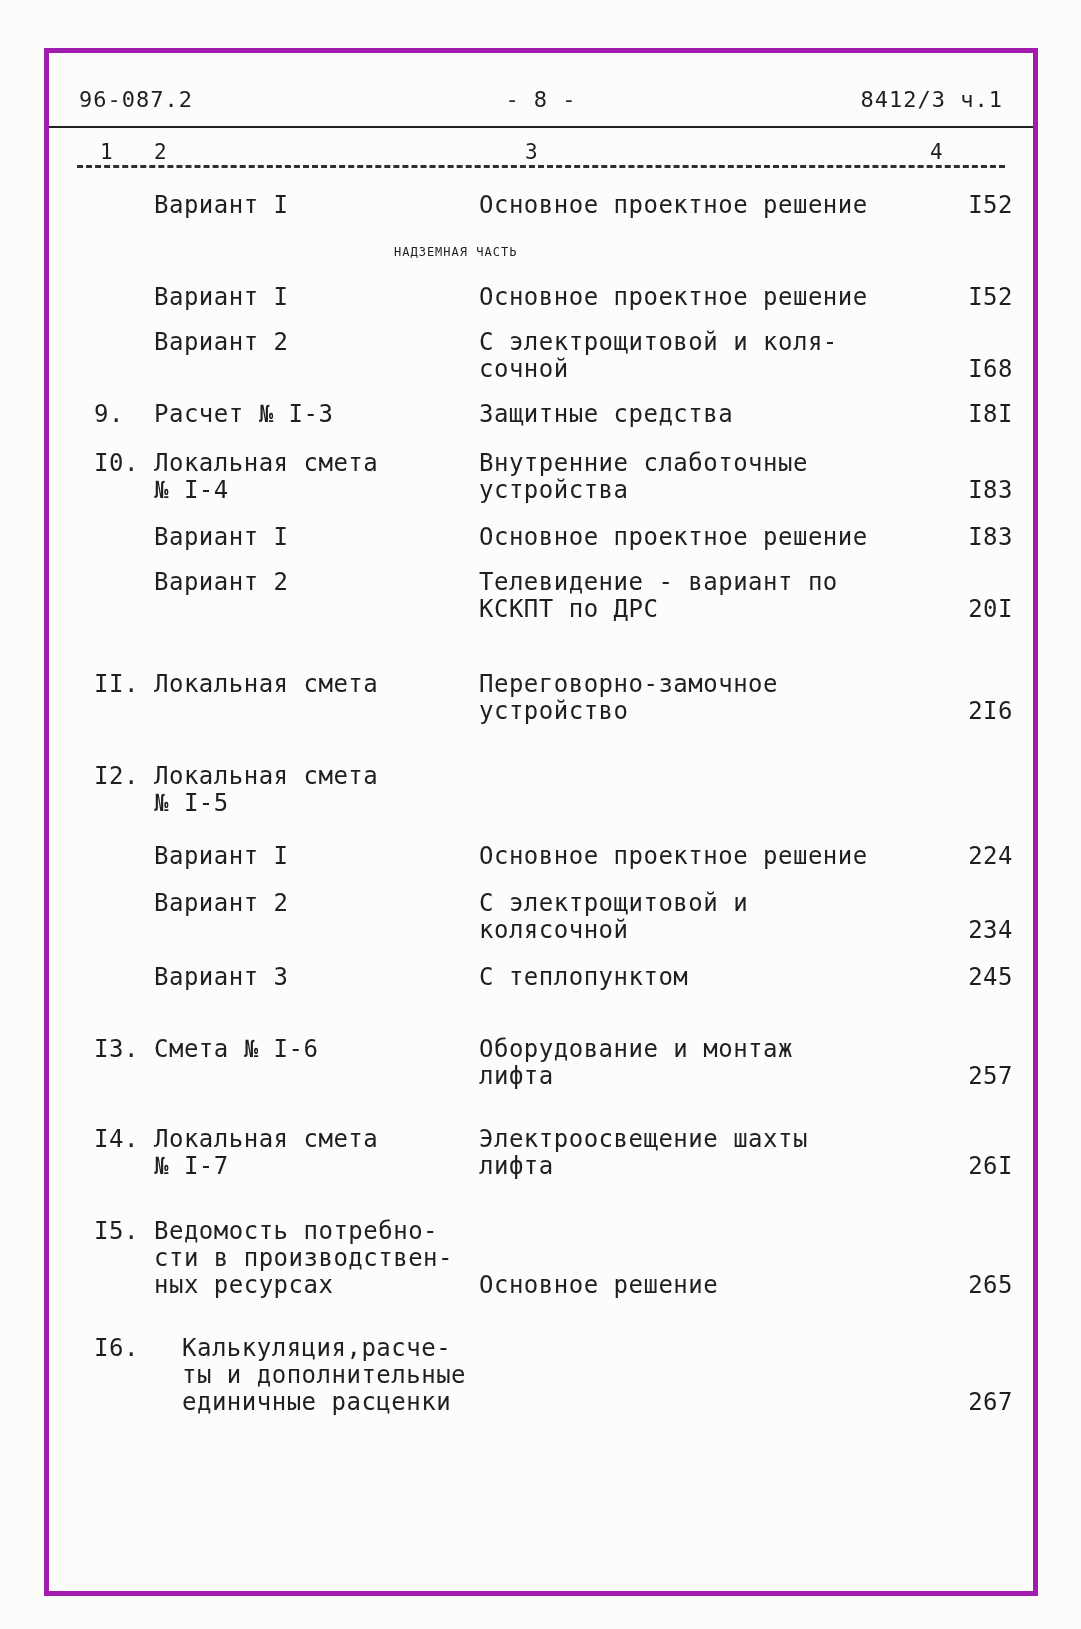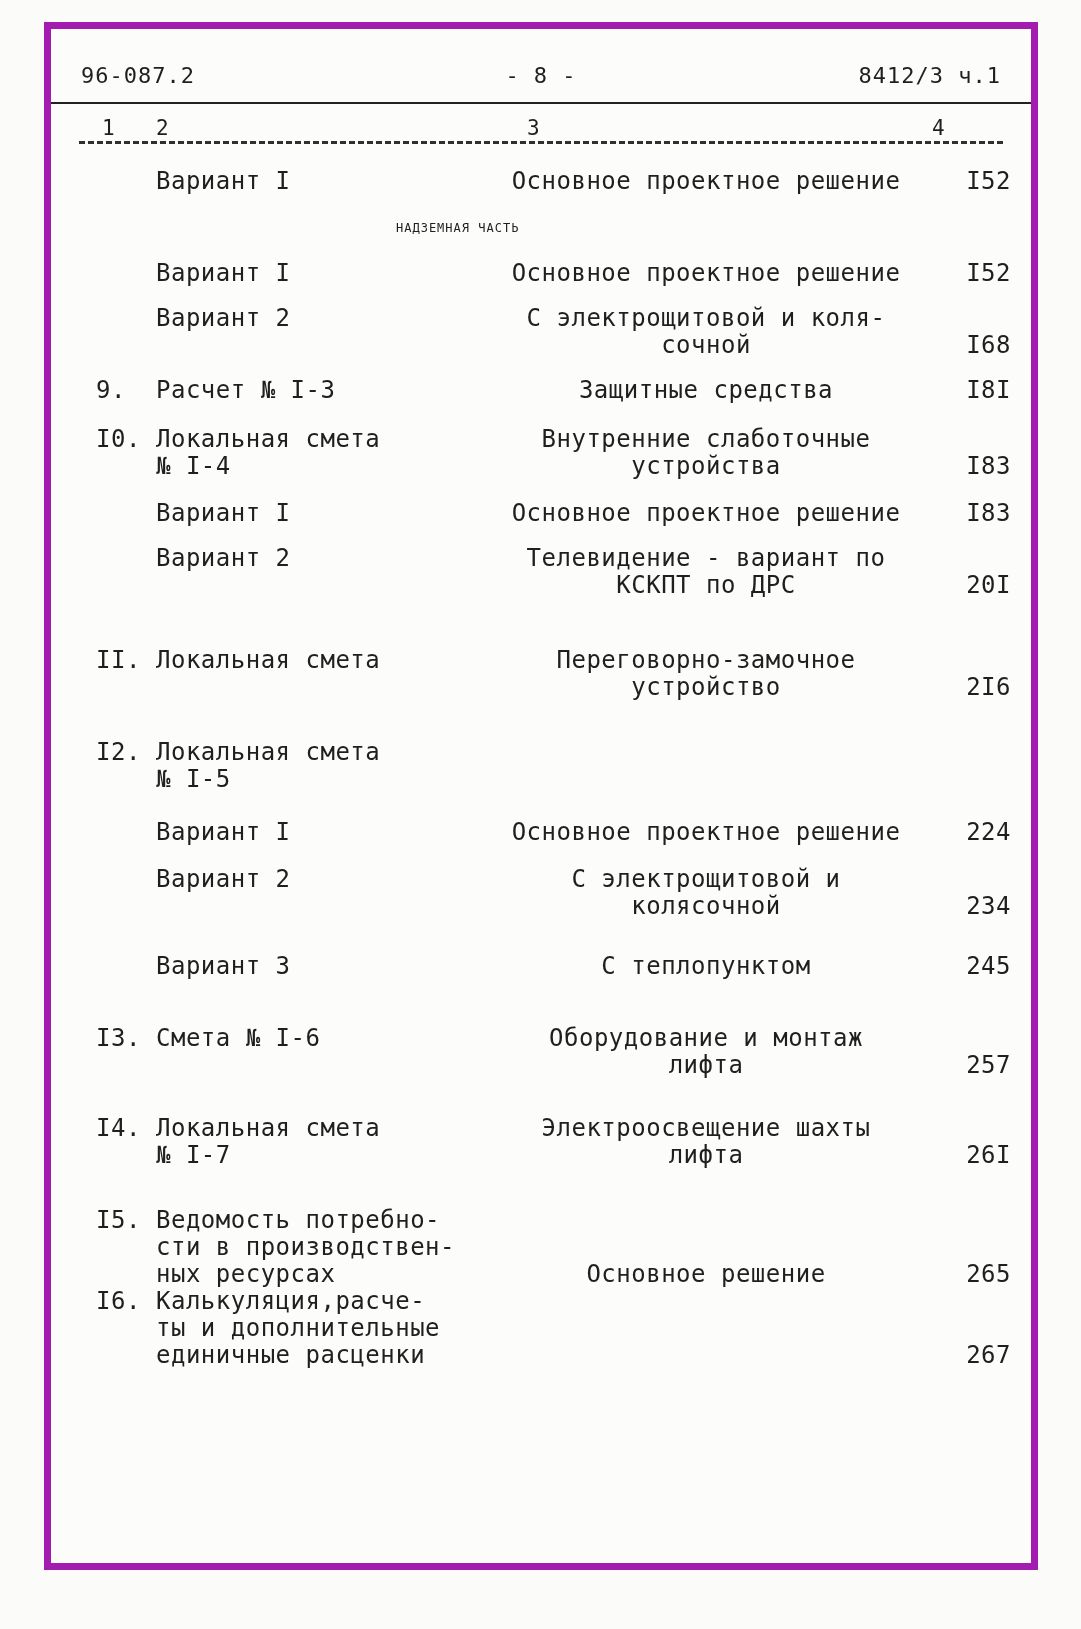--- a/index.html
+++ b/index.html
@@ -3,22 +3,22 @@
 <meta charset="utf-8">
 <style>
   html,body{margin:0;padding:0;}
   body{
     width:1081px;height:1629px;position:relative;
     background:#fbfbf9;
     font-family:"DejaVu Sans Mono","Liberation Mono",monospace;
     color:#1f1f1f;
   }
   .frame{
-    position:absolute;left:44px;top:22px;width:994px;height:1548px;
-    border:7px solid #a21caf;
+    position:absolute;left:44px;top:48px;width:994px;height:1548px;
+    border:5px solid #a21caf;
     box-sizing:border-box;
     background:#fcfcfa;
   }
   .header{
     display:flex;justify-content:space-between;align-items:flex-end;
     padding:18px 30px 14px 30px;
     border-bottom:2px solid #222;
     font-size:22px;letter-spacing:1px;
   }
   .header .h-left{width:220px;text-align:left;}
@@ -41,21 +41,21 @@
   .colhead .c3{left:441px;}
   .colhead .c4{left:846px;}
   .rows{padding:14px 20px 0 45px;}
   .row{
     display:grid;
     grid-template-columns:60px 325px 1fr 80px;
     font-size:24px;line-height:27px;letter-spacing:0.5px;
   }
   .cell-num{white-space:pre-line;}
   .cell-name{white-space:pre-line;}
-  .cell-desc{white-space:pre-line;text-align:center;}
+  .cell-desc{white-space:pre-line;}
   .cell-page{text-align:right;align-self:end;}
   .desc-end{align-self:end;}
   .section-title{
     font-size:12px;letter-spacing:1px;
     padding-left:300px;
   }
 </style>
 </head>
 <body>
 
@@ -156,21 +156,21 @@
     </div>
 
     <div class="row" style="margin-top:20px;">
       <span class="cell-num"></span>
       <span class="cell-name">Вариант 2</span>
       <span class="cell-desc">С электрощитовой и
 колясочной</span>
       <span class="cell-page">234</span>
     </div>
 
-    <div class="row" style="margin-top:33px;">
+    <div class="row" style="margin-top:20px;">
       <span class="cell-num"></span>
       <span class="cell-name">Вариант 3</span>
       <span class="cell-desc">С теплопунктом</span>
       <span class="cell-page">245</span>
     </div>
 
     <div class="row" style="margin-top:45px;">
       <span class="cell-num">I3.</span>
       <span class="cell-name">Смета № I-6</span>
       <span class="cell-desc">Оборудование и монтаж
@@ -189,21 +189,21 @@
 
     <div class="row" style="margin-top:38px;">
       <span class="cell-num">I5.</span>
       <span class="cell-name">Ведомость потребно-
 сти в производствен-
 ных ресурсах</span>
       <span class="cell-desc desc-end">Основное решение</span>
       <span class="cell-page">265</span>
     </div>
 
-    <div class="row" style="">
+    <div class="row" style="margin-top:36px;gap:28px;">
       <span class="cell-num">I6.</span>
       <span class="cell-name">Калькуляция,расче-
 ты и дополнительные
 единичные расценки</span>
       <span class="cell-desc"></span>
       <span class="cell-page">267</span>
     </div>
 
   </div>
 </div>

